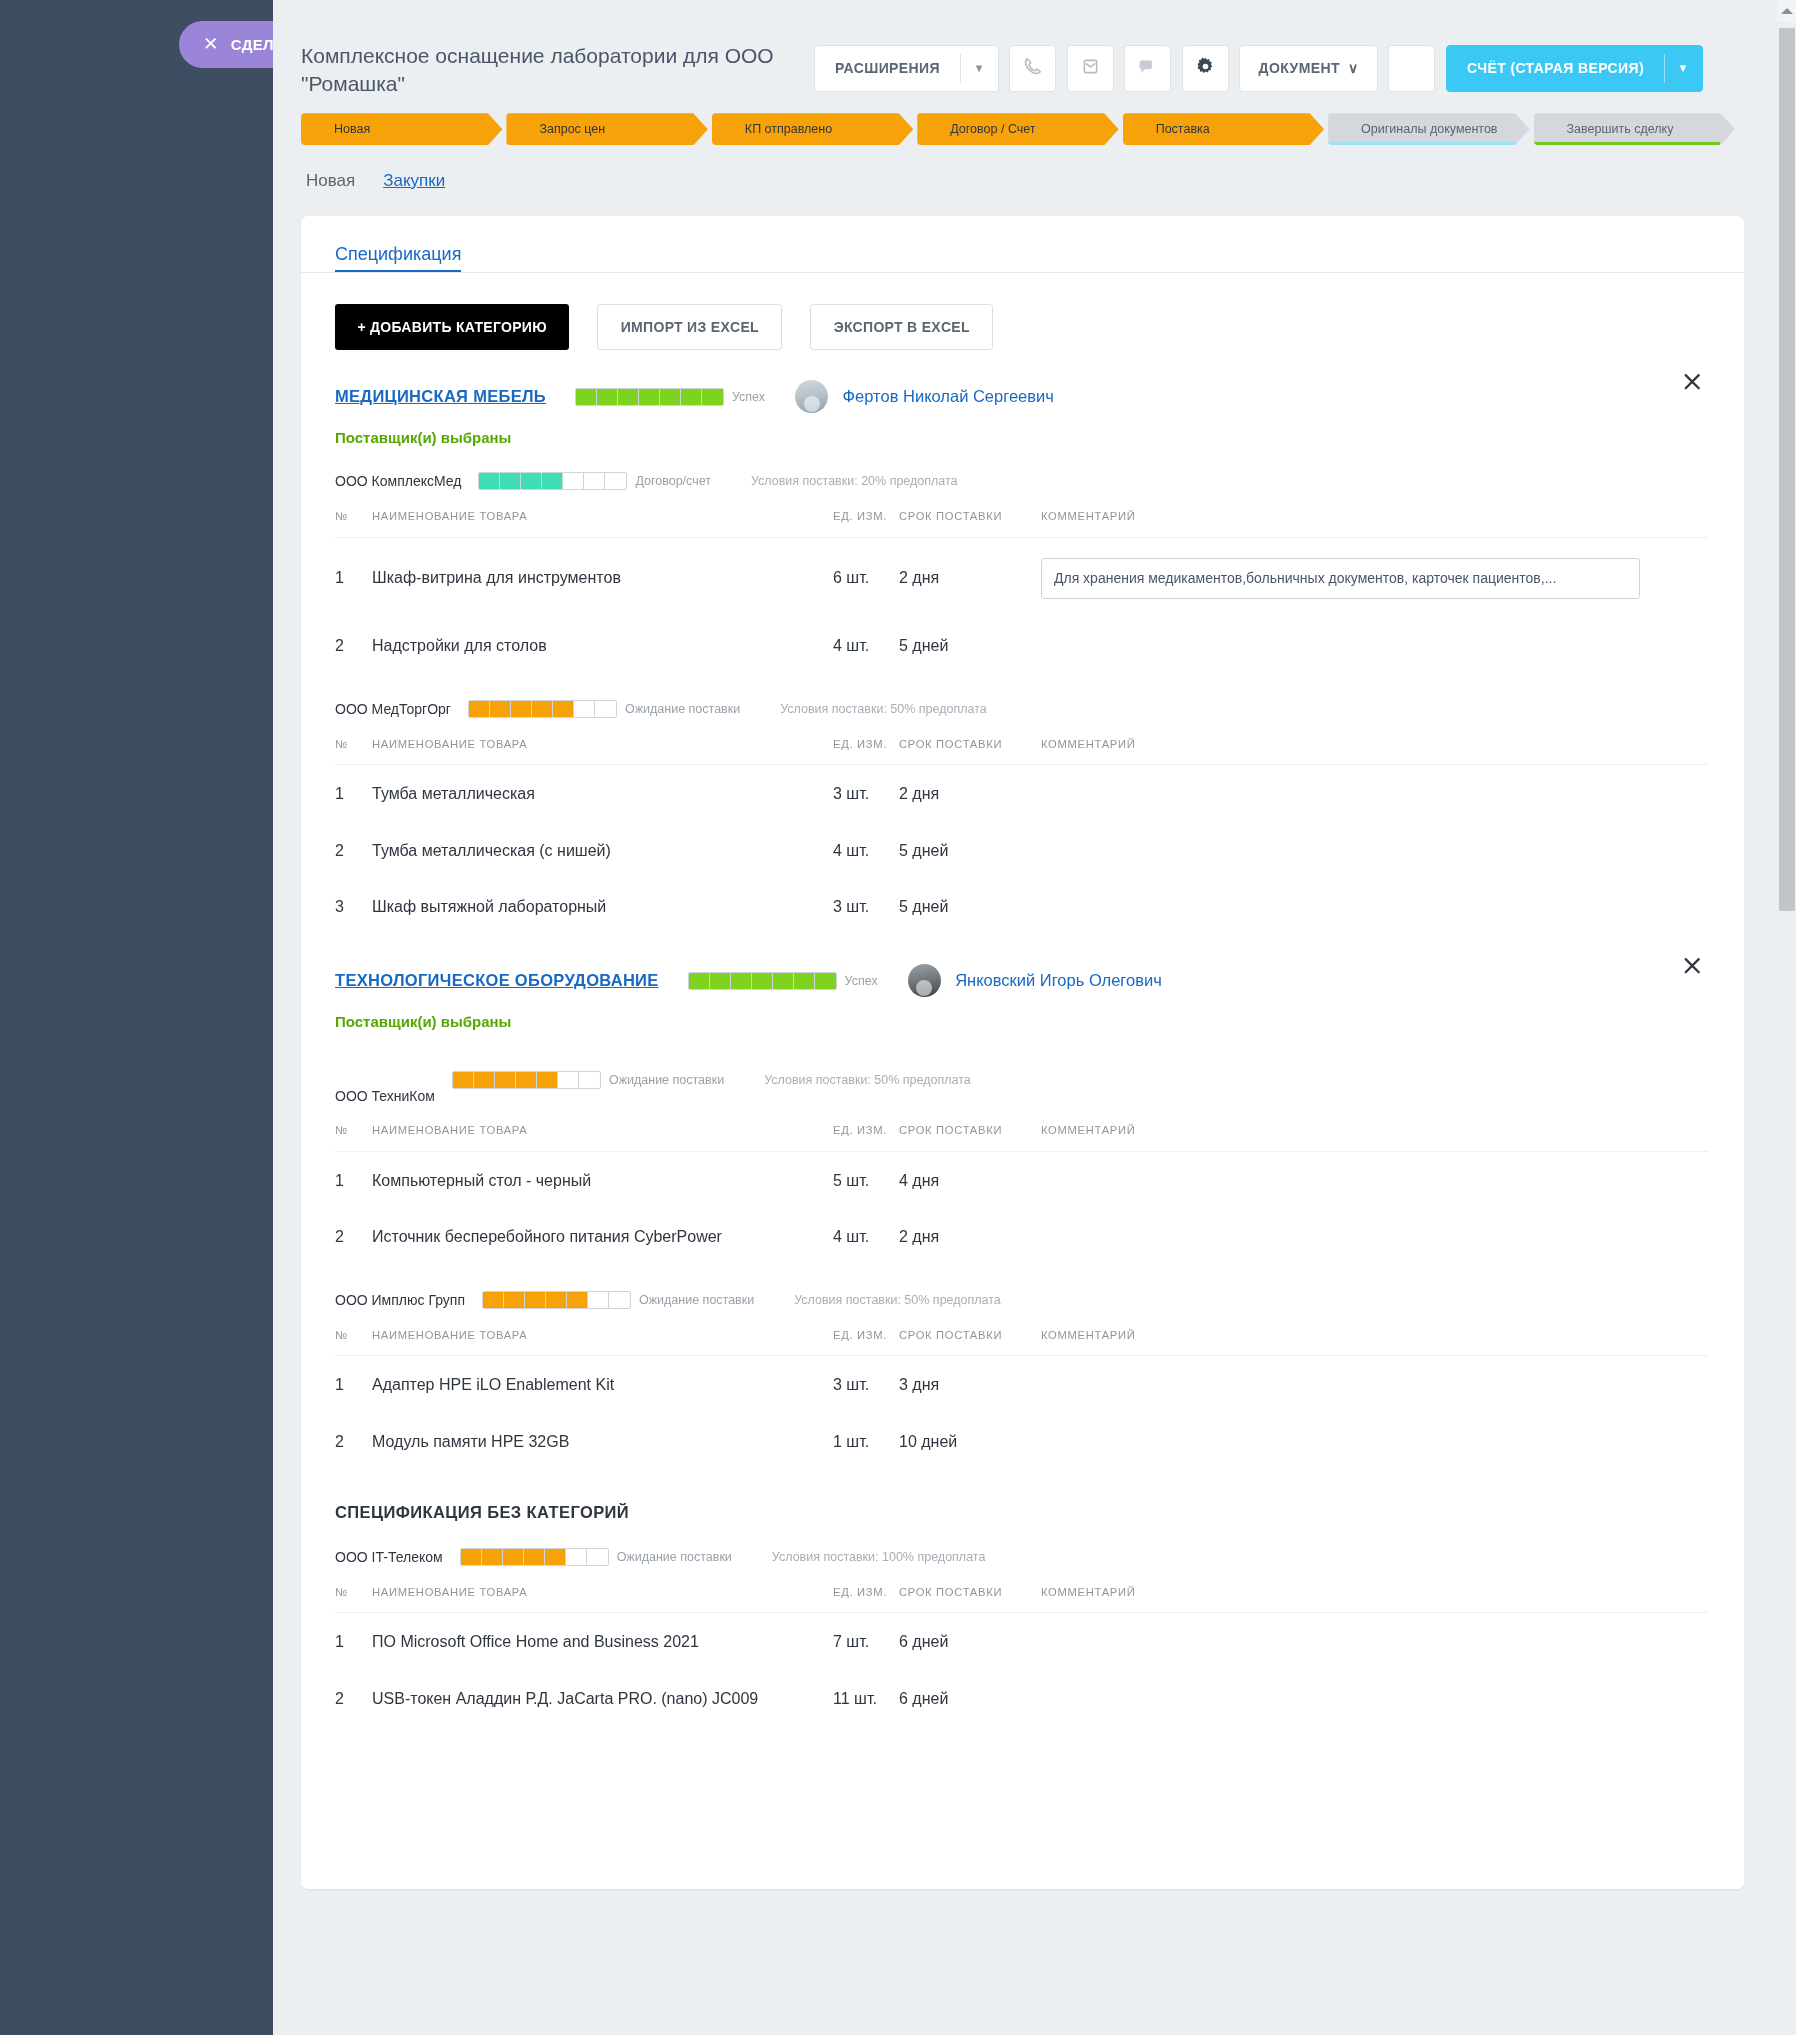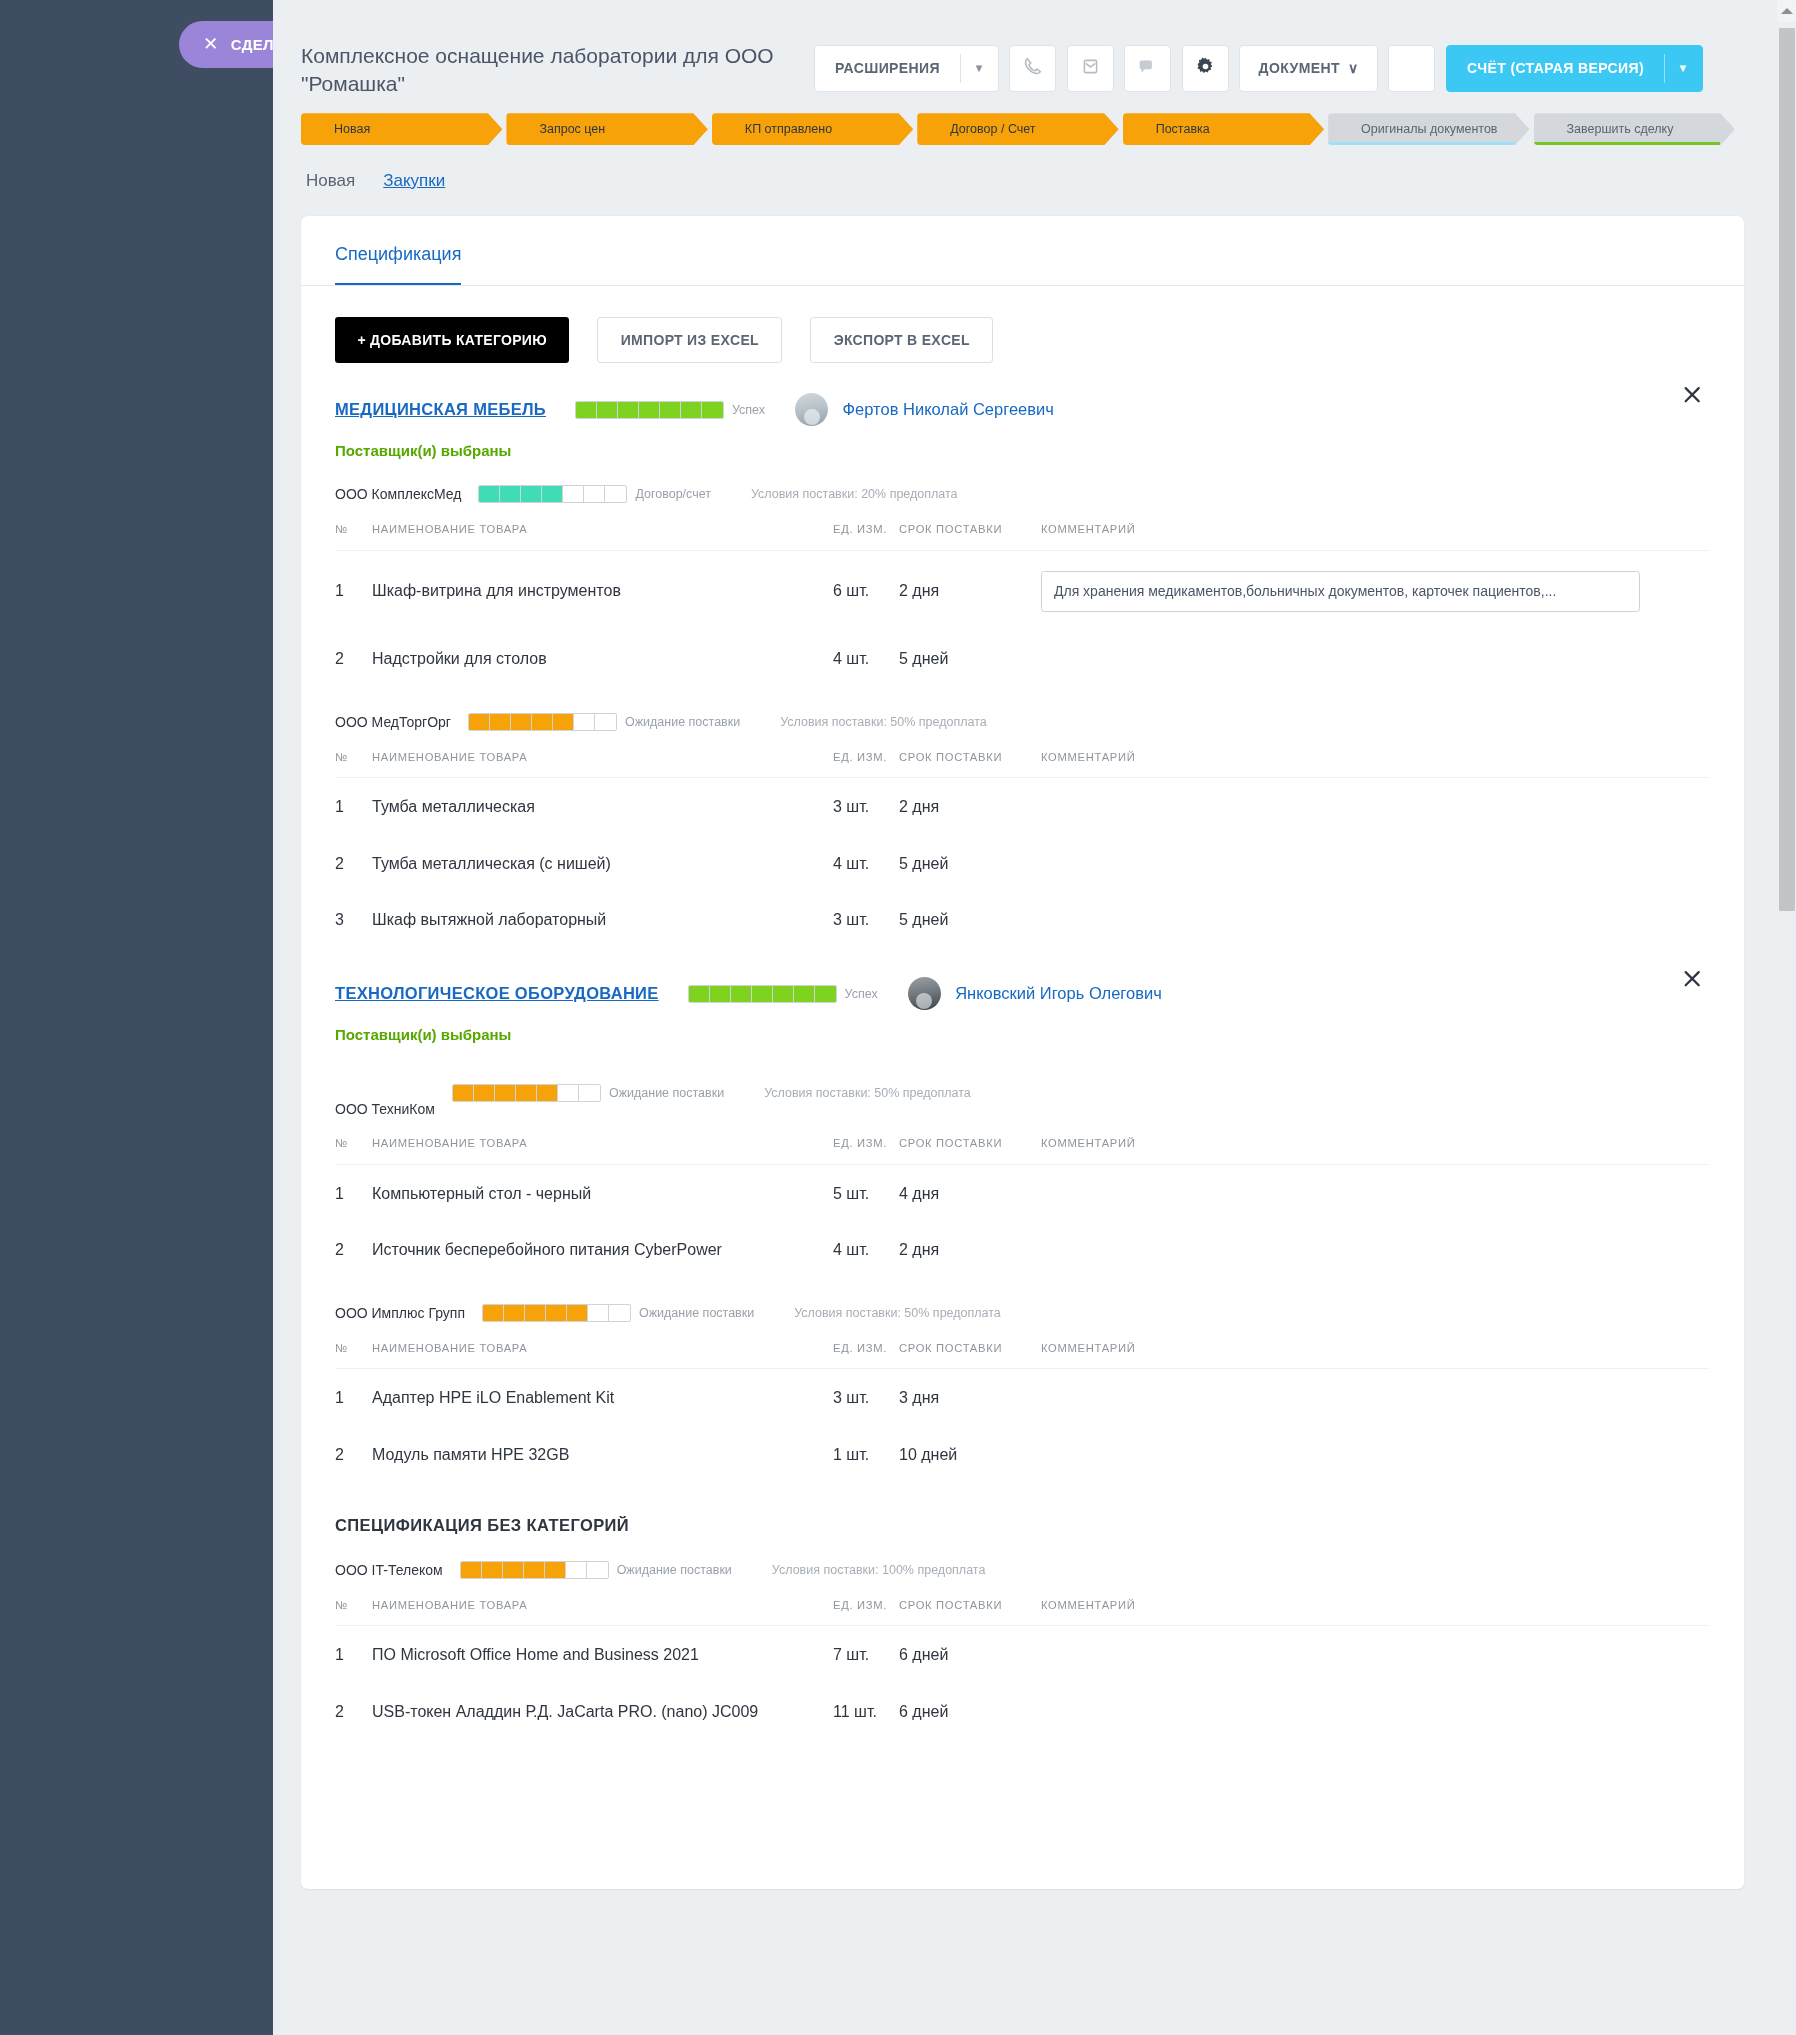--- a/index.html
+++ b/index.html
@@ -86,21 +86,21 @@
   .tab.link { color: #1769c4; text-decoration: underline; }
 
   
   .card {
     margin: 25px 41px 0 28px; background: #fff;
     border-radius: 6.6px; min-height: 1673px;
     box-shadow: 0 0.7px 2px rgba(0,0,0,.07);
   }
   .card-tabs { padding: 28px 0 0 34px; display: flex; }
   .card-tab {
-    font-size: 18px; color: #1769c4; padding-bottom: 18px;
+    font-size: 18px; color: #1769c4; padding-bottom: 5px;
     border-bottom: 2.6px solid #1769c4; cursor: pointer;
   }
   .card-tabs-rule { height: 0.7px; background: #e6e9ec; margin: 0 0 0 0; }
 
   .actions { display: flex; gap: 28px; padding: 32px 0 0 34px; }
   .act {
     height: 46px; border-radius: 3.3px; display: flex; align-items: center;
     justify-content: center; padding: 0 22.4px; font-size: 14px; font-weight: 700;
     letter-spacing: 0.3px; cursor: pointer;
   }

